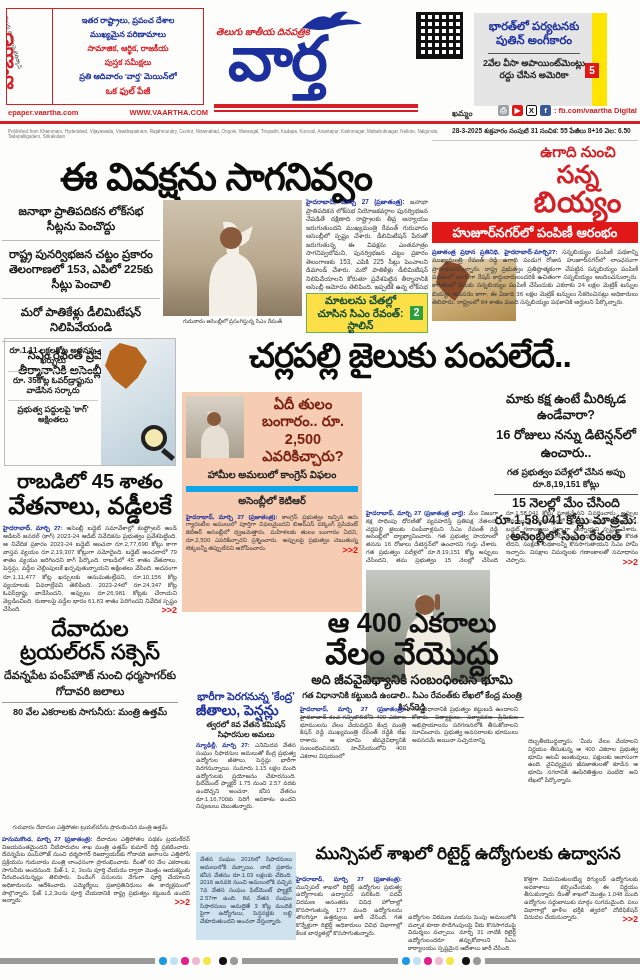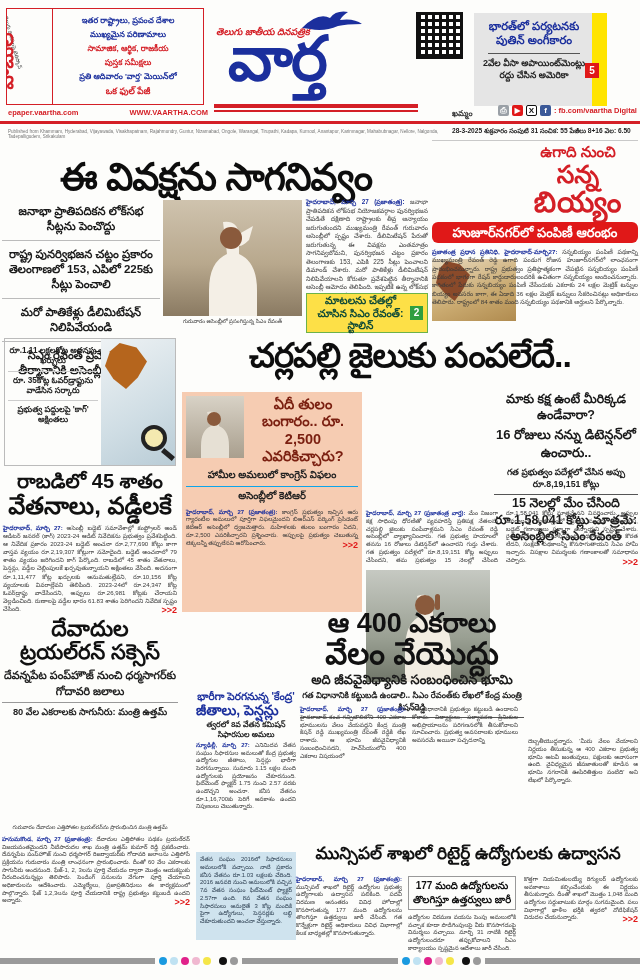--- a/index.html
+++ b/index.html
@@ -72,21 +72,21 @@
   .green-box .gtxt { flex:1; color:#0f4a38; font-weight:bold; font-size:10.5px; line-height:1.2; text-align:center; }
   .green-box .gpage { width:13px; height:14px; background:#2f9e3f; color:#fff; font-size:10px; font-weight:bold; text-align:center; line-height:14px; }
 
   
   .rice-box { left:432px; top:140px; width:206px; height:194px; border-top:1px solid #c9c9c9; }
   .rice-img { left:432px; top:143px; width:84px; height:62px; background:linear-gradient(160deg,#e8d9bd,#c9a96f 60%,#b08b4f); }
   .rice-map { position:absolute; left:4px; top:2px; width:34px; height:40px; background:#8a4a2a; clip-path:polygon(30% 0,70% 8%,100% 35%,80% 70%,55% 100%,25% 80%,0 55%,10% 20%); }
   .rice-h1 { left:518px; top:143px; width:120px; color:#d41f26; font-weight:bold; font-size:15px; }
   .rice-h2 { left:518px; top:160px; width:120px; color:#d41f26; font-weight:bold; font-size:25px; }
   .rice-h3 { left:518px; top:186px; width:120px; color:#d41f26; font-weight:bold; font-size:29px; letter-spacing:1px; }
-  .rice-bar { left:432px; top:222px; width:206px; height:21px; background:#e01818; color:#fff; font-weight:bold; font-size:13px; text-align:center; line-height:21px;border-radius:6px; }
+  .rice-bar { left:432px; top:222px; width:206px; height:21px; background:#e01818; color:#fff; font-weight:bold; font-size:13px; text-align:center; line-height:21px; }
   .rice-body { left:432px; top:248px; width:206px; font-size:6.2px; line-height:1.35; color:#3a3a3a; }
 
   
   .cag-box { left:4px; top:338px; width:172px; height:128px; border:1px solid #bbb; display:flex; }
   .cag-bullets { width:96px; padding:3px 3px; }
   .cag-bullets div { font-size:8.2px; font-weight:bold; color:#222; text-align:center; line-height:1.25; padding:4px 0; border-bottom:1px solid #ccc; }
   .cag-bullets div:last-child { border-bottom:none; }
   .cag-img { flex:1; background:linear-gradient(150deg,#eef2f4,#cfdde4 60%,#b9ccd6); position:relative; }
   .cag-map { position:absolute; left:4px; top:4px; width:42px; height:46px; background:#b5651d; clip-path:polygon(35% 0,75% 10%,100% 40%,78% 75%,50% 100%,20% 78%,0 50%,12% 18%); }
   .cag-lens { position:absolute; right:8px; bottom:14px; width:26px; height:26px; border:4px solid #222; border-radius:50%; background:#f4e9b0; }
@@ -94,21 +94,21 @@
   .cag-h1 { left:0; top:470px; width:180px; font-size:20px; font-weight:bold; color:#111; }
   .cag-h2 { left:0; top:492px; width:180px; font-size:24px; font-weight:bold; color:#111; }
   .cag-body { left:3px; top:524px; width:174px; font-size:6.1px; line-height:1.33; color:#3a3a3a; }
 
   
   .jail-h { left:182px; top:336px; width:456px; font-size:34px; font-weight:bold; color:#0d0d0d; letter-spacing:-1px; }
   .ktr-box { left:182px; top:392px; width:180px; height:220px; background:#f6ccb2; padding:4px; }
   .ktr-top { display:flex; gap:4px; }
   .ktr-photo { width:58px; height:62px; background:linear-gradient(180deg,#d8d2c6,#a99f8e); position:relative; flex:none; }
   .ktr-h { flex:1; color:#7a1f10; font-weight:bold; font-size:14.5px; line-height:1.2; text-align:center; }
-  .ktr-subs div { font-size:10px; font-weight:bold; color:#222; text-align:center; padding:3px 0; border-bottom:1px solid #0ea5e9; }
+  .ktr-subs div { font-size:10px; font-weight:bold; color:#222; text-align:center; padding:3px 0; border-bottom:6px solid #0ea5e9; }
   .ktr-subs div:last-child { border-bottom:none; }
   .ktr-body { font-size:6px; line-height:1.3; color:#3a3a3a; margin-top:2px; }
   .rev-photo { left:366px; top:392px; width:124px; height:112px; background:linear-gradient(180deg,#c6c9c2,#9aa093 60%,#6f7568); }
   .jail-subs { left:494px; top:392px; width:144px; }
   .js1 { font-size:12.5px; font-weight:bold; color:#1a1a1a; line-height:1.25; }
   .js2 { font-size:13px; font-weight:bold; color:#1a1a1a; margin-top:4px; }
   .js3 { font-size:8.8px; font-weight:bold; color:#222; border-bottom:1.5px solid #555; padding:4px 0 3px; }
   .js4 { font-size:12.5px; font-weight:bold; color:#1a1a1a; line-height:1.3; }
   .jail-body { left:366px; top:510px; width:272px; height:102px; column-count:2; column-gap:8px; font-size:6px; line-height:1.3; color:#3a3a3a; }
 
@@ -344,24 +344,20 @@
     <span>హైదరాబాద్ కంచ గచ్చిబౌలిలోని 400 ఎకరాల భూములను వేలం వేయవద్దని కేంద్ర మంత్రి కిషన్ రెడ్డి ముఖ్యమంత్రి రేవంత్ రెడ్డికి లేఖ రాశారు. ఆ భూమి జీవవైవిధ్యానికి సంబంధించినదని, హెచ్‌సియులోని 400 ఎకరాల విషయంలో</span>
   </div>
   <div class="abs acr-col acr-c2 just">గత విధానానికి ప్రభుత్వం కట్టుబడి ఉండాలని కోరారు. విద్యార్థులు, పర్యావరణ ప్రేమికుల అభిప్రాయాలను పరిగణనలోకి తీసుకోవాలని సూచించారు. ప్రభుత్వ అవసరాలకు భూములు అవసరమే అయినా పచ్చదనాన్ని</div>
   <div class="abs acr-col acr-c3 just">దెబ్బతీయొద్దన్నారు. 'మీరు వేలం వేయాలని నిర్ణయం తీసుకున్న ఆ 400 ఎకరాల ప్రభుత్వ భూమి అటవీ జంతువులు, పక్షులకు ఆవాసంగా ఉంది. వైవిధ్యమైన జీవజాతులతో కూడిన ఆ భూమి నగరానికి ఊపిరితిత్తుల వంటిది' అని లేఖలో పేర్కొన్నారు.</div>
 
   <div class="abs mun-h tc">మున్సిపల్ శాఖలో రిటైర్డ్ ఉద్యోగులకు ఉద్వాసన</div>
   <div class="abs mun-c1 just">
     <span class="dateline">హైదరాబాద్, మార్చి 27 (ప్రజాతంత్ర):</span>
     <span>మున్సిపల్ శాఖలో రిటైర్డ్ ఉద్యోగుల ప్రభుత్వ ఉద్యోగాలకు ఉద్వాసన పలికింది. పదవీ విరమణ అనంతరం వివిధ హోదాల్లో కొనసాగుతున్న 177 మంది ఉద్యోగులను తొలగిస్తూ ఉత్తర్వులు జారీ చేసింది. గత కొన్నేళ్లుగా రిటైర్డ్ అధికారులు వివిధ విభాగాల్లో కీలక బాధ్యతల్లో కొనసాగుతున్నారు.</span>
   </div>
-  <div class="abs mun-box">
-    <div>177 మంది ఉద్యోగులను</div>
-    <div>తొలగిస్తూ ఉత్తర్వులు జారీ</div>
-  </div>
   <div class="abs mun-c2 just">ఉద్యోగుల విరమణ వయసు పెంపు అమలులోకి వచ్చాక కూడా పొడిగింపులపై వీరు కొనసాగడంపై విమర్శలు వచ్చాయి. మార్చి 31 నాటికి రిటైర్డ్ ఉద్యోగులందరూ తప్పుకోవాలని సిఎం కార్యాలయం స్పష్టమైన ఆదేశాలు జారీ చేసింది.</div>
   <div class="abs mun-c3 just">
     <span>కొత్తగా నియమితులయ్యే రెగ్యులర్ ఉద్యోగులకు అవకాశాలు కల్పించేందుకు ఈ నిర్ణయం తీసుకున్నారు. దీంతో శాఖలో మొత్తం 1,048 మంది ఉద్యోగుల సర్దుబాటుకు మార్గం సుగమమైంది. పలు విభాగాల్లో ఖాళీల భర్తీకి త్వరలో నోటిఫికేషన్ విడుదల చేయనున్నారు.</span>
     <span class="jump">&gt;&gt;2</span>
   </div>
 
   <div class="abs regbar">
     <div class="regseg"></div>
     <div class="dots">
       <span class="dot d-c"></span>

